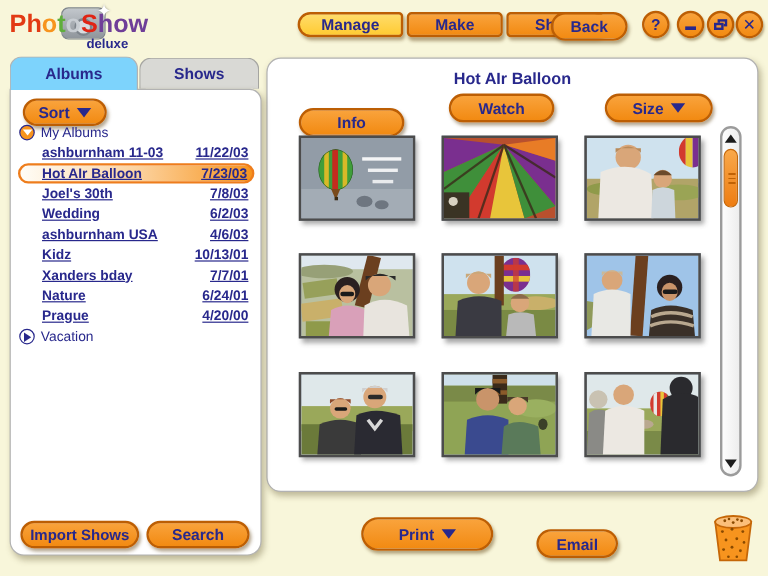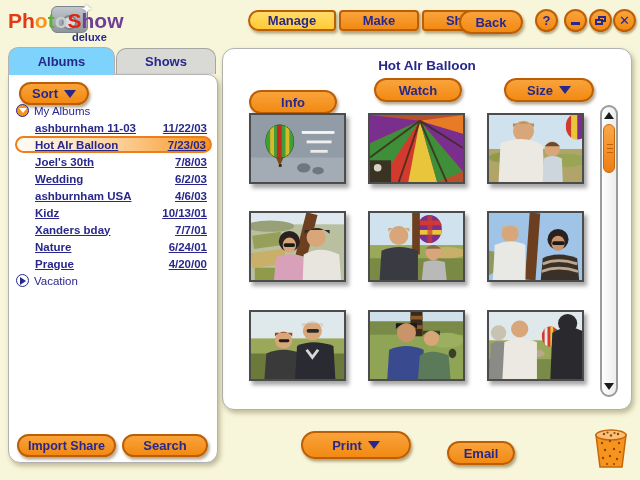--- a/index.html
+++ b/index.html
@@ -213,21 +213,21 @@
       </div>
       <div class="group-row">
         <span class="exp exp-closed">
             <span class="tri-right-s"></span>
           </span>
         <span>Vacation</span>
       </div>
     </div>
 
     <div class="btn import-btn">
-        <span>Import Share</span>
+        <span>Import Shows</span>
       </div>
     <div class="btn search-btn">
         <span>Search</span>
       </div>
   </div>
 
   <div class="main-panel">
     <div class="main-title">Hot AIr Balloon</div>
     <div class="btn info-btn">
         <span>Info</span>

